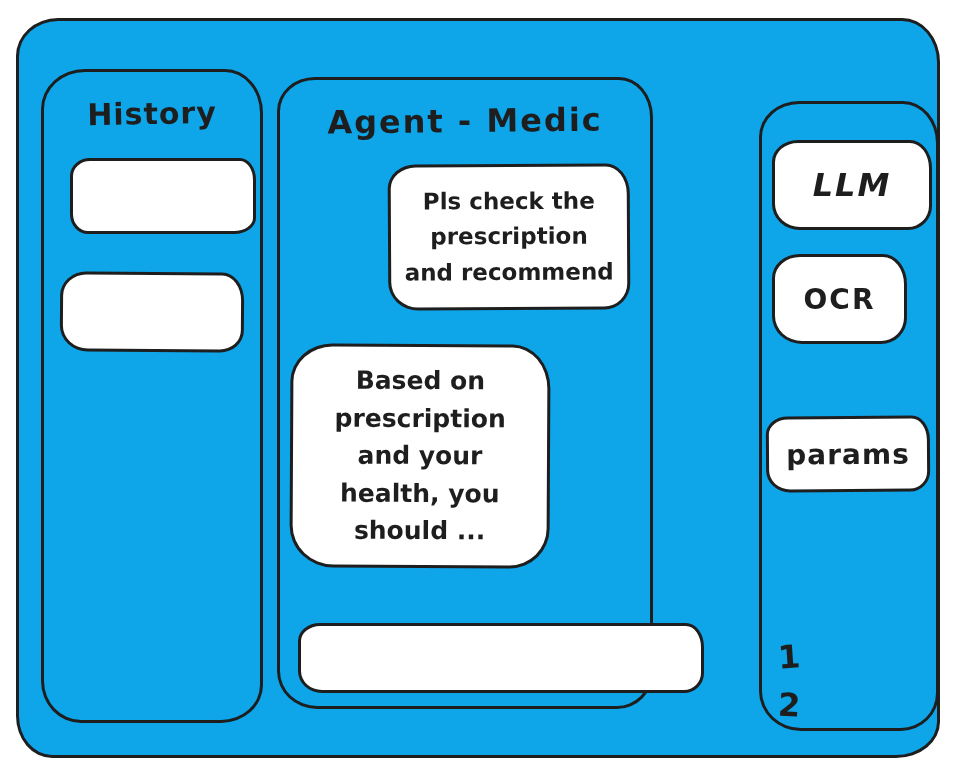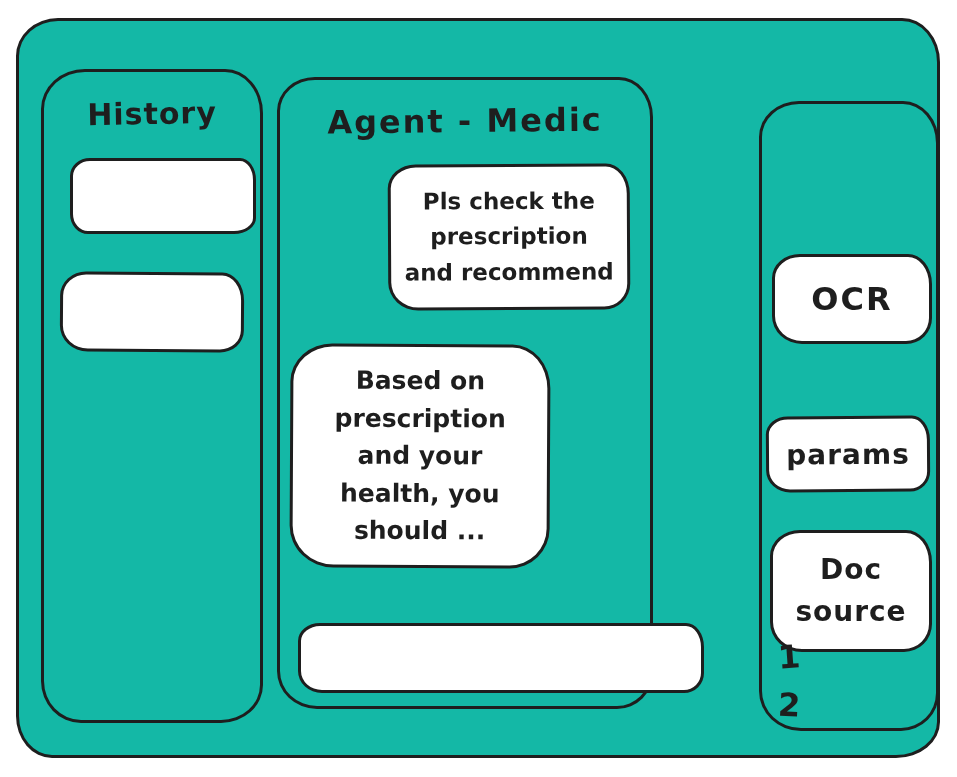--- a/index.html
+++ b/index.html
@@ -6,21 +6,21 @@
   html, body {
     width: 957px; height: 777px;
     background: #ffffff;
     font-family: "DejaVu Sans", "Liberation Sans", sans-serif;
     color: #1e1e1e;
     overflow: hidden;
     position: relative;
   }
   .sketch {
     border: 3px solid #1e1e1e;
-    background: #14b8a6;
+    background: #0ea5e9;
     padding-left: 28px;
   }
   .frame {
     position: absolute; left: 16px; top: 18px;
     width: 924px; height: 740px;
     border-radius: 42px 38px 44px 36px / 38px 44px 36px 42px;
   }
   
   .sidebar-left {
     position: absolute; left: 22px; top: 48px;
@@ -106,23 +106,23 @@
     text-align: center;
     cursor: pointer;
     display: flex; align-items: center; justify-content: center;
   }
   .btn-llm {
     left: 10px; top: 36px; width: 160px; height: 90px;
     border-radius: 26px 22px 24px 28px / 22px 28px 24px 26px;
     font-size: 32px; font-style: italic; letter-spacing: 2px;
   }
   .btn-ocr {
-    left: 10px; top: 150px; width: 160px; height: 90px;
+    left: 10px; top: 150px; width: 135px; height: 90px;
     border-radius: 28px 24px 26px 30px / 24px 30px 26px 28px;
-    font-size: 32px; letter-spacing: 2px;
+    font-size: 28px; letter-spacing: 2px;
   }
   .btn-params {
     left: 4px; top: 312px; width: 164px; height: 76px;
     border-radius: 22px 18px 20px 24px / 18px 24px 20px 22px;
     font-size: 28px; letter-spacing: 1px;
     transform: rotate(-0.4deg);
   }
   .btn-doc {
     left: 8px; top: 426px; width: 162px; height: 122px;
     border-radius: 30px 26px 28px 32px / 26px 32px 28px 30px;
@@ -149,20 +149,20 @@
   </aside>
 
   <main class="chat-panel sketch">
     <div class="chat-title">Agent - Medic</div>
     <div class="bubble user">Pls check the prescription and recommend</div>
     <div class="bubble agent">Based on prescription and your health, you should ...</div>
     <input class="chat-input" type="text" value="" style="">
   </main>
 
   <aside class="sidebar-right sketch">
+    <button class="tool-btn btn-llm">LLM</button>
     <button class="tool-btn btn-ocr">OCR</button>
     <button class="tool-btn btn-params">params</button>
-    <button class="tool-btn btn-doc">Doc source</button>
     <div class="doc-num num-1">1</div>
     <div class="doc-num num-2">2</div>
   </aside>
 
 </div>
 
 </body></html>

